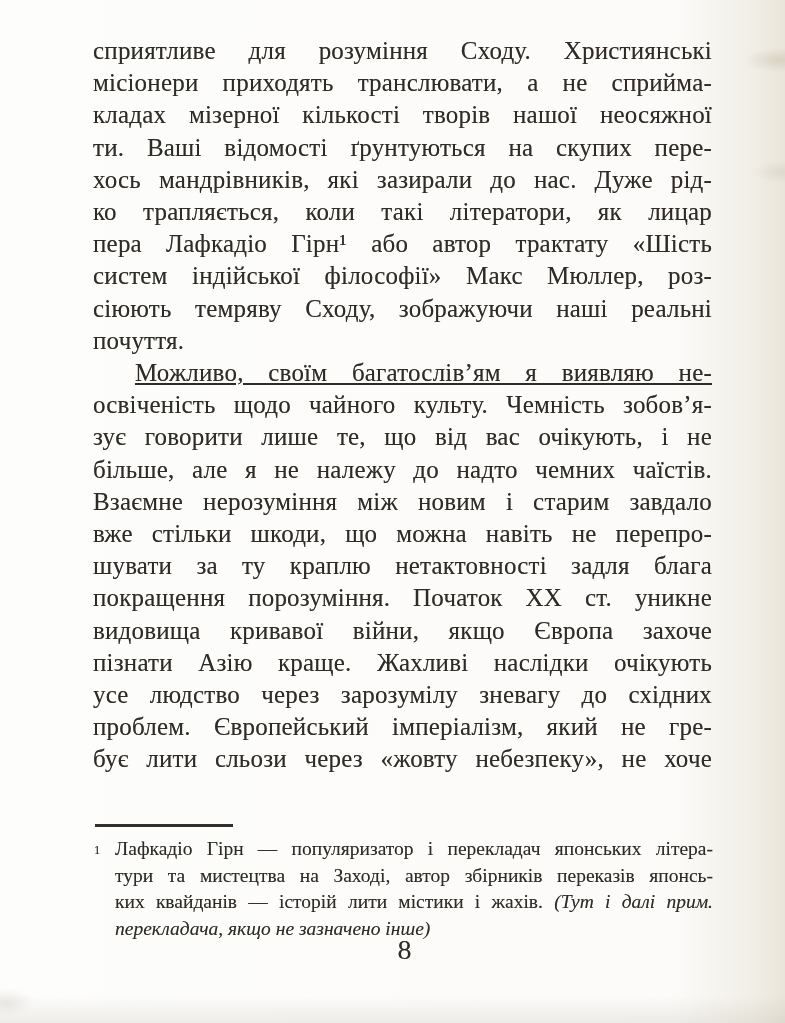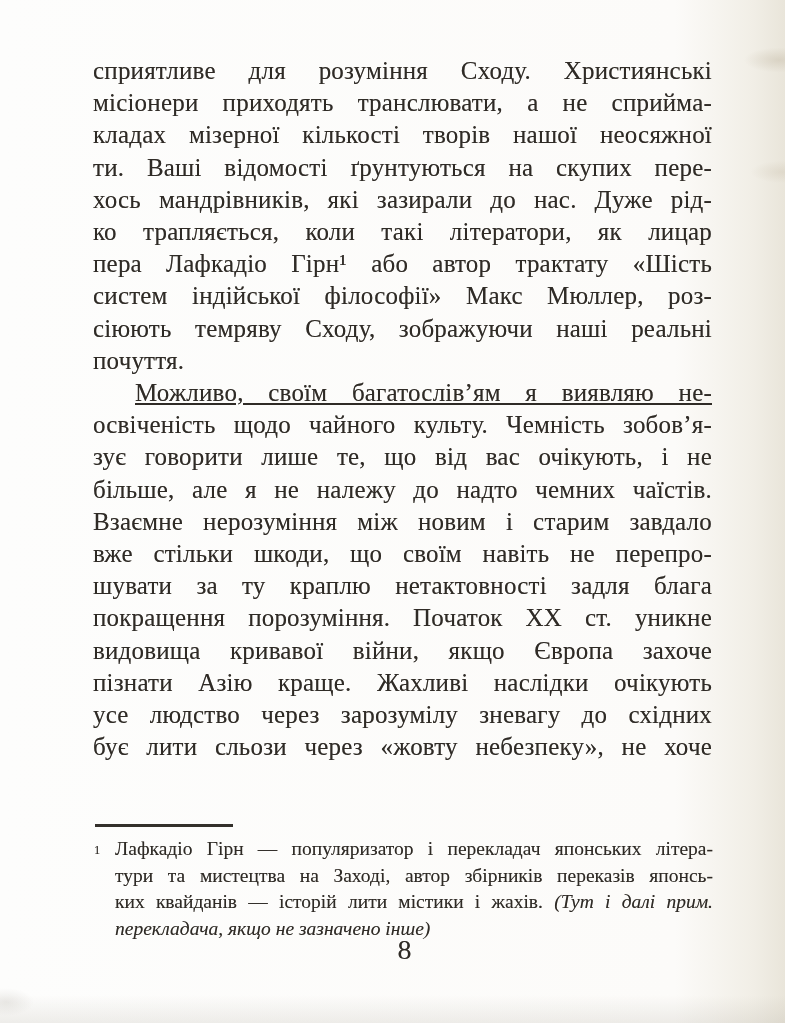--- a/index.html
+++ b/index.html
@@ -16,21 +16,21 @@
       radial-gradient(45px 16px at 782px 172px, rgba(200,190,170,0.32), rgba(200,190,170,0) 70%),
       radial-gradient(40px 20px at 6px 1002px, rgba(170,165,155,0.22), rgba(170,165,155,0) 70%),
       linear-gradient(to top, rgba(168,162,150,0.18), rgba(168,162,150,0) 28px),
       linear-gradient(to right, #fdfdfc 0%, #fcfbf9 86%, #f1eee6 96%, #e9e5da 100%);
     font-family: "Liberation Serif", "DejaVu Serif", serif;
     color: #2f2b26;
   }
   .body-text {
     position: absolute;
     left: 93px;
-    top: 55px;
+    top: 35px;
     width: 619px;
   }
   .bl {
     font-size: 25px;
     line-height: 32.2px;
     text-align: justify;
     text-align-last: justify;
     letter-spacing: 0.2px;
     text-shadow: 0 0 0.5px rgba(47,43,38,0.45);
     white-space: nowrap;
@@ -105,26 +105,27 @@
     <div class="bl">ко трапляється, коли такі літератори, як лицар</div>
     <div class="bl">пера Лафкадіо Гірн¹ або автор трактату «Шість</div>
     <div class="bl">систем індійської філософії» Макс Мюллер, роз-</div>
     <div class="bl">сіюють темряву Сходу, зображуючи наші реальні</div>
     <div class="bl left">почуття.</div>
     <div class="bl indent">Можливо, своїм багатослів’ям я виявляю не-</div>
     <div class="bl">освіченість щодо чайного культу. Чемність зобов’я-</div>
     <div class="bl">зує говорити лише те, що від вас очікують, і не</div>
     <div class="bl">більше, але я не належу до надто чемних чаїстів.</div>
     <div class="bl">Взаємне нерозуміння між новим і старим завдало</div>
-    <div class="bl">вже стільки шкоди, що своїм навіть не перепро-</div>
+    <div class="bl">вже стільки шкоди, що можна навіть не перепро-</div>
     <div class="bl">шувати за ту краплю нетактовності задля блага</div>
     <div class="bl">покращення порозуміння. Початок XX ст. уникне</div>
     <div class="bl">видовища кривавої війни, якщо Європа захоче</div>
     <div class="bl">пізнати Азію краще. Жахливі наслідки очікують</div>
     <div class="bl">усе людство через зарозумілу зневагу до східних</div>
+    <div class="bl">проблем. Європейський імперіалізм, який не гре-</div>
     <div class="bl">бує лити сльози через «жовту небезпеку», не хоче</div>
   </div>
 
   <div class="footnote">
     <div class="fn-rule"></div>
     <div class="fn-body">
       <span class="fn-marker">1</span>
       <div class="fl">Лафкадіо Гірн — популяризатор і перекладач японських літера-</div>
       <div class="fl">тури та мистецтва на Заході, автор збірників переказів японсь-</div>
       <div class="fl"><span>ких квайданів — історій лити містики і жахів. </span><span class="italic">(Тут і далі прим.</span></div>

